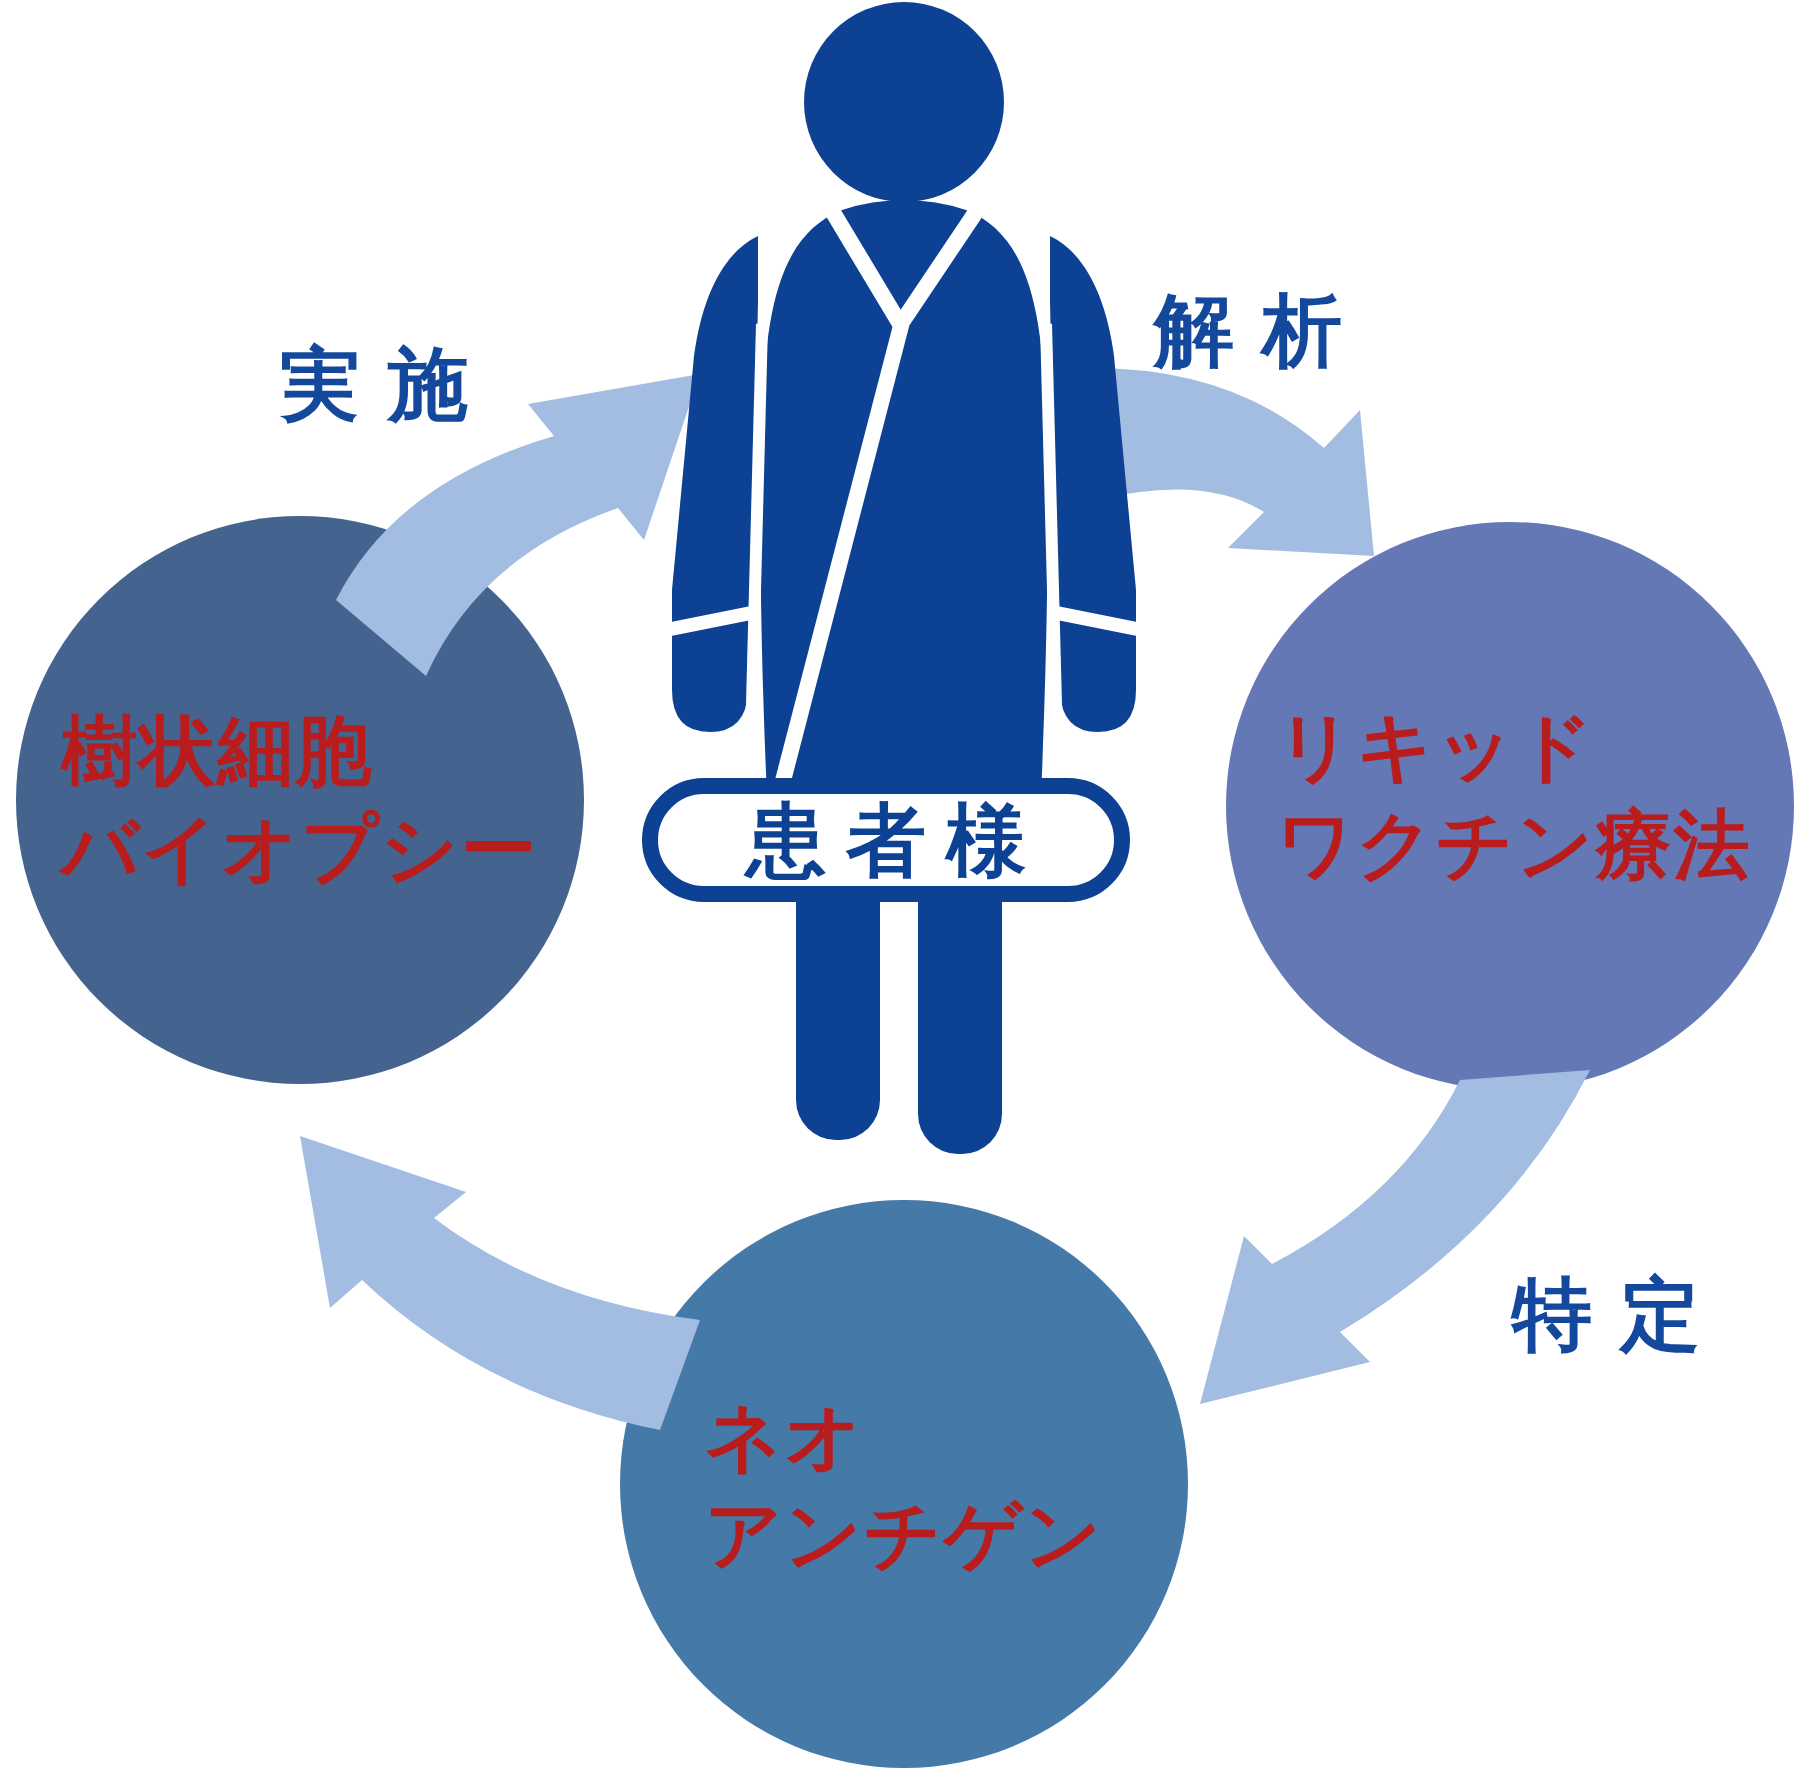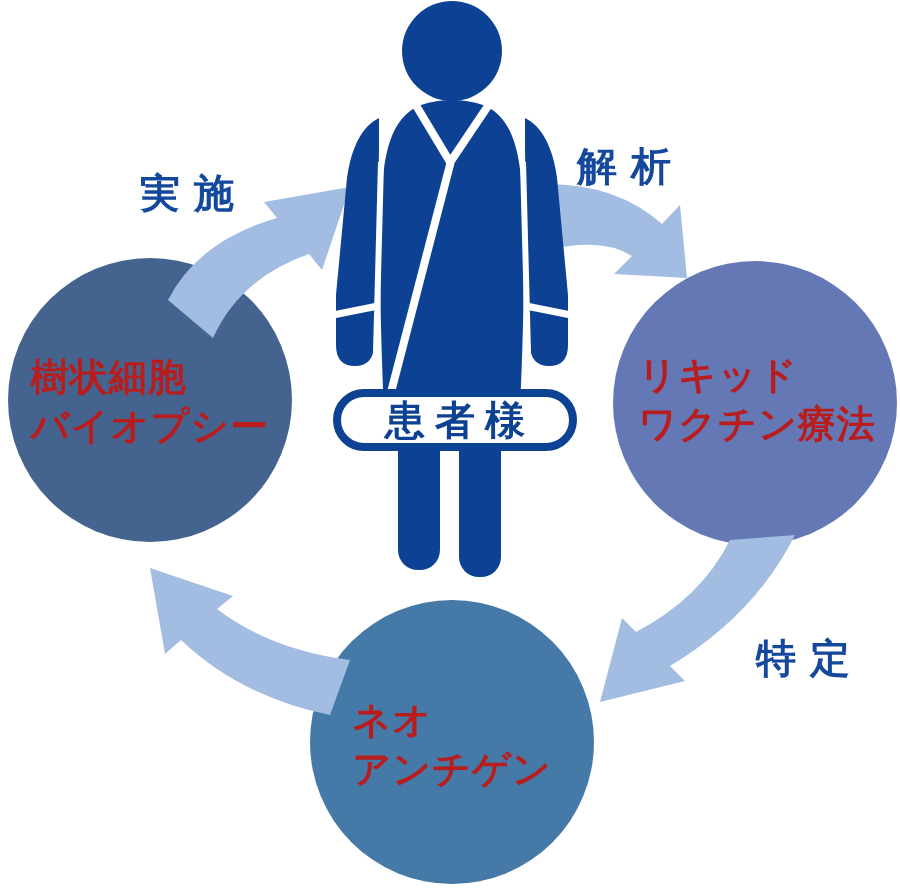--- a/index.html
+++ b/index.html
@@ -26,21 +26,21 @@
     position:absolute;
     color:#14489C;
     font-size:40px;
     font-weight:bold;
     line-height:1;
     letter-spacing:14px;
     white-space:nowrap;
   }
   .patient-badge{
     position:absolute;
-    left:333px;top:389px;
+    left:321px;top:389px;
     width:244px;height:62px;
     box-sizing:border-box;
     background:#FFFFFF;
     border:8px solid #0D4193;
     border-radius:31px;
     display:flex;align-items:center;justify-content:center;
   }
   .patient-badge span{
     color:#0D4193;
     font-size:40px;

